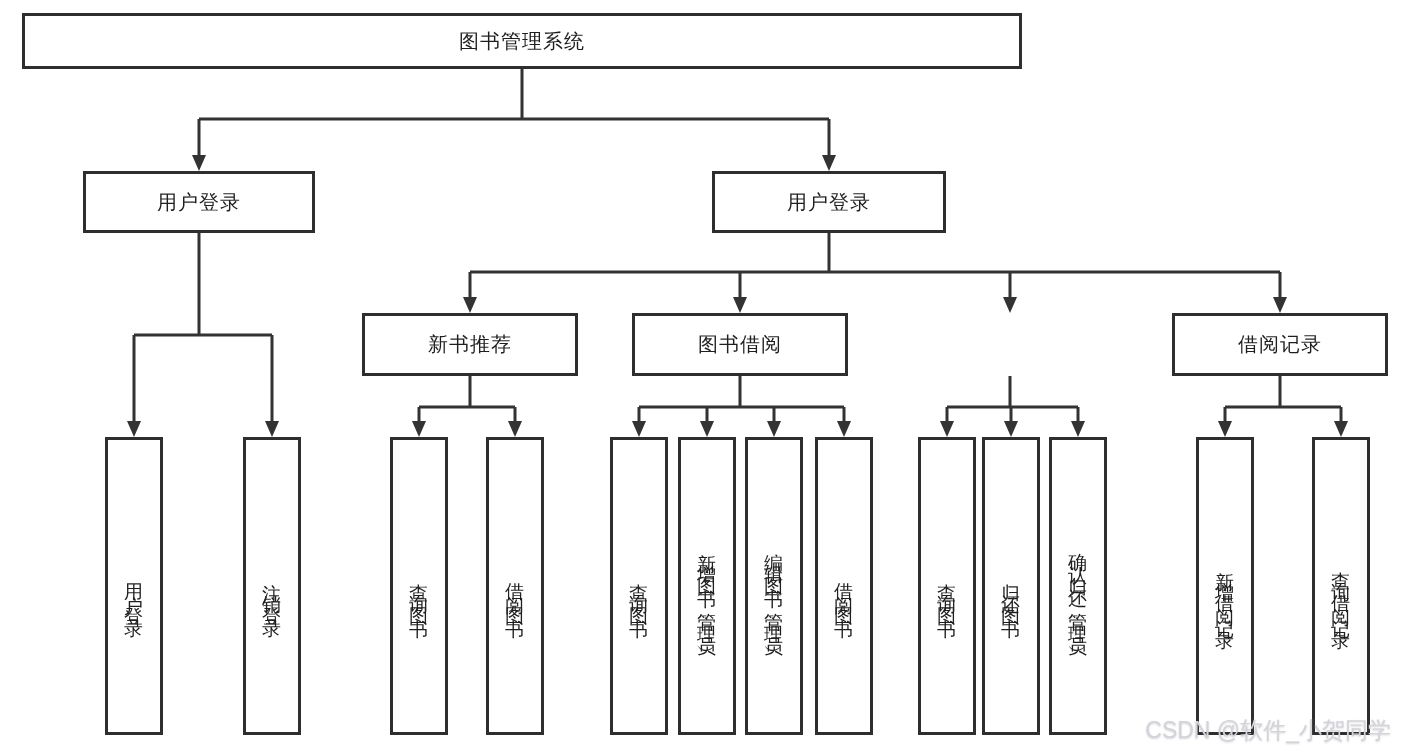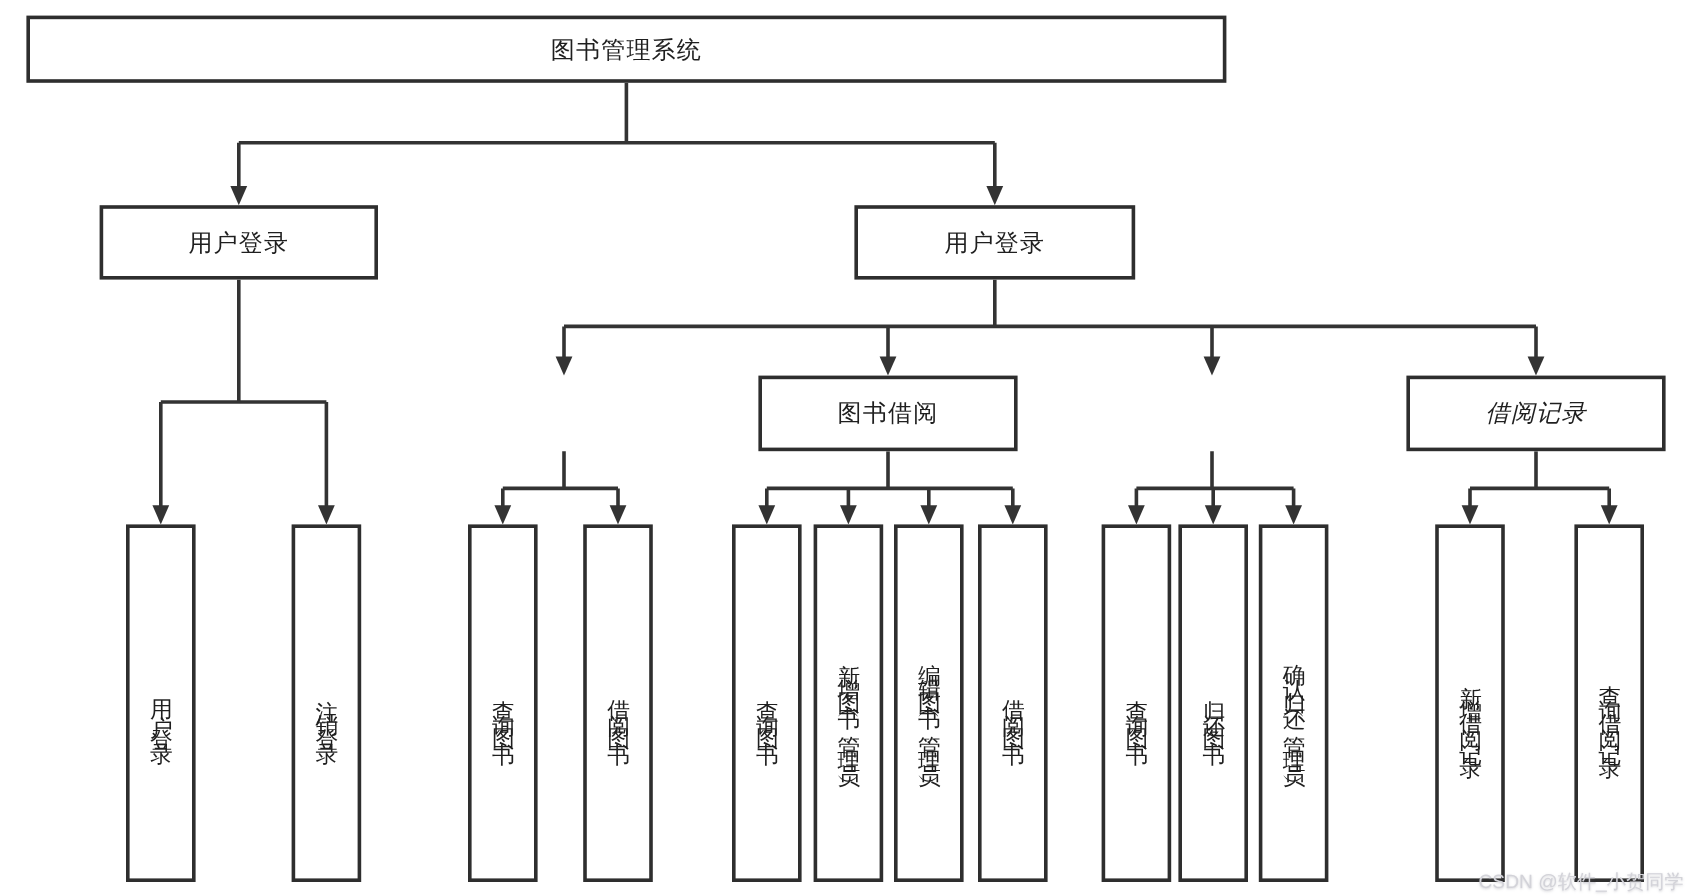--- a/index.html
+++ b/index.html
@@ -35,23 +35,23 @@
     writing-mode: vertical-rl;
     text-orientation: mixed;
     font-size: 19px;
     line-height: 1;
     letter-spacing: 12px;
     margin-bottom: -12px;
     white-space: nowrap;
   }
   .watermark {
     position: absolute;
-    right: 2px;
+    right: 14px;
     bottom: 1px;
-    font-size: 16px;
+    font-size: 23px;
     color: #d3d3d9;
     text-shadow: 0 1px 2px rgba(130,130,140,0.35);
     z-index: 5;
     white-space: nowrap;
     margin-left: 48px;
   }
 </style>
 </head>
 <body>
 
@@ -94,24 +94,27 @@
     <span>图书管理系统</span>
   </div>
 
   <div class="node h" style="left:83px; top:171px; width:232px; height:62px;">
     <span>用户登录</span>
   </div>
   <div class="node h" style="left:712px; top:171px; width:234px; height:62px;">
     <span>用户登录</span>
   </div>
 
+  <div class="node h" style="left:362px; top:313px; width:216px; height:63px;">
+    <span>新书推荐</span>
+  </div>
   <div class="node h" style="left:632px; top:313px; width:216px; height:63px;justify-content:center;">
     <span>图书借阅</span>
   </div>
-  <div class="node h" style="left:1172px; top:313px; width:216px; height:63px;font-style:italic;">
+  <div class="node h" style="left:1172px; top:313px; width:216px; height:63px;">
     <span>借阅记录</span>
   </div>
 
   <div class="node v" style="left:105px; top:437px; width:58px; height:298px;">
     <span>用户登录</span>
   </div>
   <div class="node v" style="left:243px; top:437px; width:58px; height:298px;">
     <span>注销登录</span>
   </div>
 

